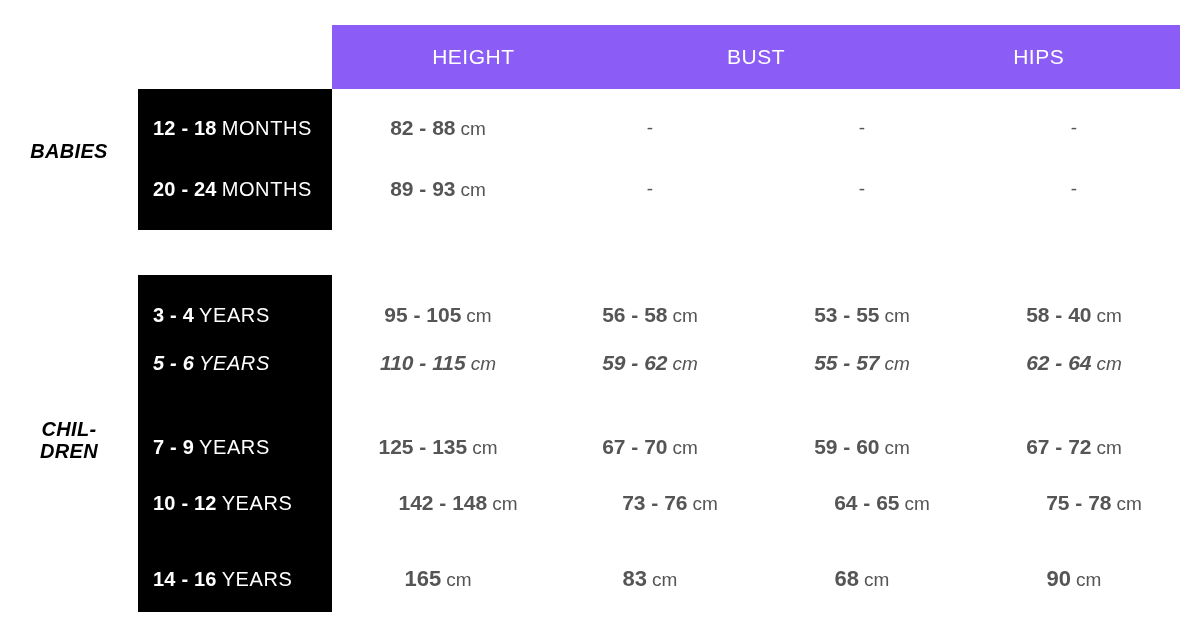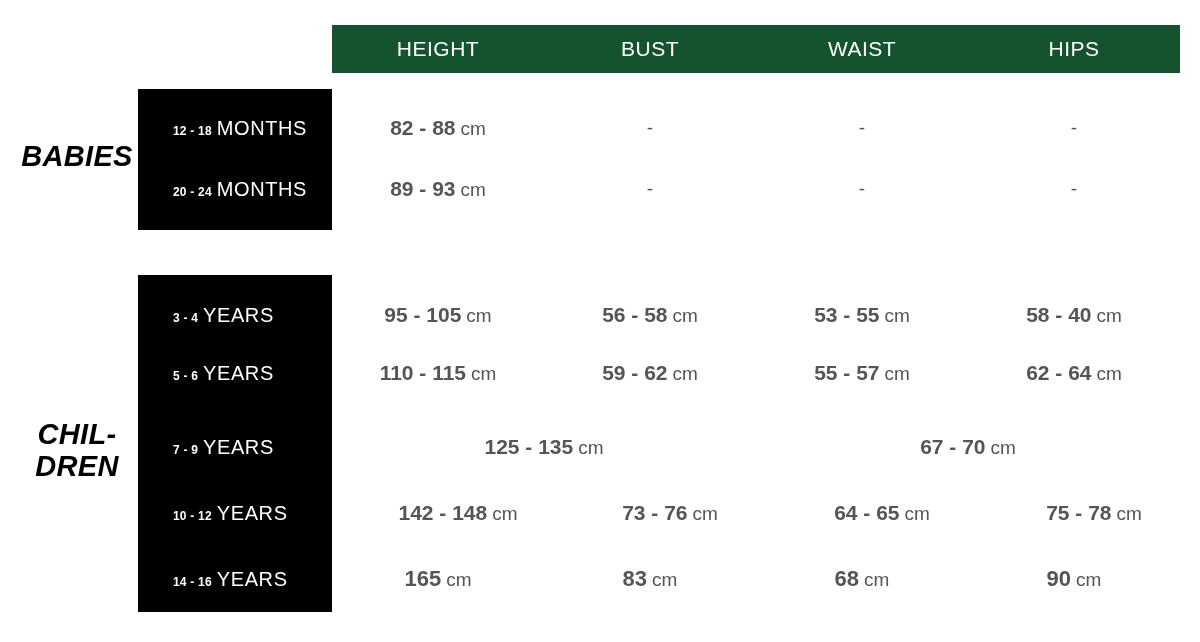--- a/index.html
+++ b/index.html
@@ -23,22 +23,22 @@
     width: 1200px;
     height: 642px;
   }
 
   
   .header-band {
     position: absolute;
     left: 332px;
     top: 25px;
     width: 848px;
-    height: 48px;
-    background: #14532d;
+    height: 64px;
+    background: #8b5cf6;
     display: flex;
     align-items: center;
   }
   .header-cell {
     flex: 1 1 0;
     text-align: center;
     color: #ffffff;
     font-size: 21px;
     letter-spacing: 0.5px;
     font-weight: 400;
@@ -50,27 +50,27 @@
     background: #000000;
     left: 138px;
     width: 194px;
   }
   .label-block.babies { top: 89px; height: 141px; }
   .label-block.children { top: 275px; height: 337px; }
 
   
   .group-title {
     position: absolute;
-    left: 8px;
+    left: 0;
     width: 138px;
     text-align: center;
     color: #000000;
     font-weight: bold;
     font-style: italic;
-    font-size: 29px;
+    font-size: 20px;
     line-height: 1.12;
     letter-spacing: 0.3px;
   }
   .group-title.babies { top: 140px; }
   .group-title.children { top: 418px; font-style: italic; }
 
   
   .row {
     position: absolute;
     left: 138px;
@@ -80,24 +80,23 @@
     align-items: center;
   }
   .age-cell {
     width: 194px;
     box-sizing: border-box;
     padding-left: 15px;
     color: #ffffff;
     white-space: nowrap;
   }
   .age-num {
-    font-size: 12px;
+    font-size: 20px;
     font-weight: bold;
     letter-spacing: 0.2px;
-    margin-left: 20px;
   }
   .age-unit {
     font-size: 20px;
     font-weight: 400;
     letter-spacing: 0.6px;
     margin-left: 5px;
   }
   .meas-cell {
     flex: 1 1 0;
     text-align: center;
@@ -125,21 +124,20 @@
   .row.align-right .meas-val { font-size: 22px; }
 </style>
 </head>
 <body>
 
 <div class="sheet">
 
   <div class="header-band">
     <div class="header-cell">HEIGHT</div>
     <div class="header-cell">BUST</div>
-    <div class="header-cell">WAIST</div>
     <div class="header-cell">HIPS</div>
   </div>
 
   <div class="label-block babies"></div>
   <div class="label-block children"></div>
 
   <div class="group-title babies">BABIES</div>
   <div class="group-title children">
     <div>CHIL-</div>
     <div>DREN</div>
@@ -192,21 +190,21 @@
       <span class="meas-val">56 - 58</span><span class="meas-unit">cm</span>
     </div>
     <div class="meas-cell">
       <span class="meas-val">53 - 55</span><span class="meas-unit">cm</span>
     </div>
     <div class="meas-cell">
       <span class="meas-val">58 - 40</span><span class="meas-unit">cm</span>
     </div>
   </div>
 
-  <div class="row" style="top:342px;">
+  <div class="row" style="top:332px;font-style:italic;">
     <div class="age-cell">
       <span class="age-num">5 - 6</span><span class="age-unit">YEARS</span>
     </div>
     <div class="meas-cell">
       <span class="meas-val">110 - 115</span><span class="meas-unit">cm</span>
     </div>
     <div class="meas-cell">
       <span class="meas-val">59 - 62</span><span class="meas-unit">cm</span>
     </div>
     <div class="meas-cell">
@@ -220,23 +218,29 @@
   <div class="row" style="top:416px;">
     <div class="age-cell">
       <span class="age-num">7 - 9</span><span class="age-unit">YEARS</span>
     </div>
     <div class="meas-cell">
       <span class="meas-val">125 - 135</span><span class="meas-unit">cm</span>
     </div>
     <div class="meas-cell">
       <span class="meas-val">67 - 70</span><span class="meas-unit">cm</span>
     </div>
-  </div>
-
-  <div class="row" style="top:482px;gap:40px;">
+    <div class="meas-cell">
+      <span class="meas-val">59 - 60</span><span class="meas-unit">cm</span>
+    </div>
+    <div class="meas-cell">
+      <span class="meas-val">67 - 72</span><span class="meas-unit">cm</span>
+    </div>
+  </div>
+
+  <div class="row" style="top:472px;gap:40px;">
     <div class="age-cell">
       <span class="age-num">10 - 12</span><span class="age-unit">YEARS</span>
     </div>
     <div class="meas-cell">
       <span class="meas-val">142 - 148</span><span class="meas-unit">cm</span>
     </div>
     <div class="meas-cell">
       <span class="meas-val">73 - 76</span><span class="meas-unit">cm</span>
     </div>
     <div class="meas-cell">

